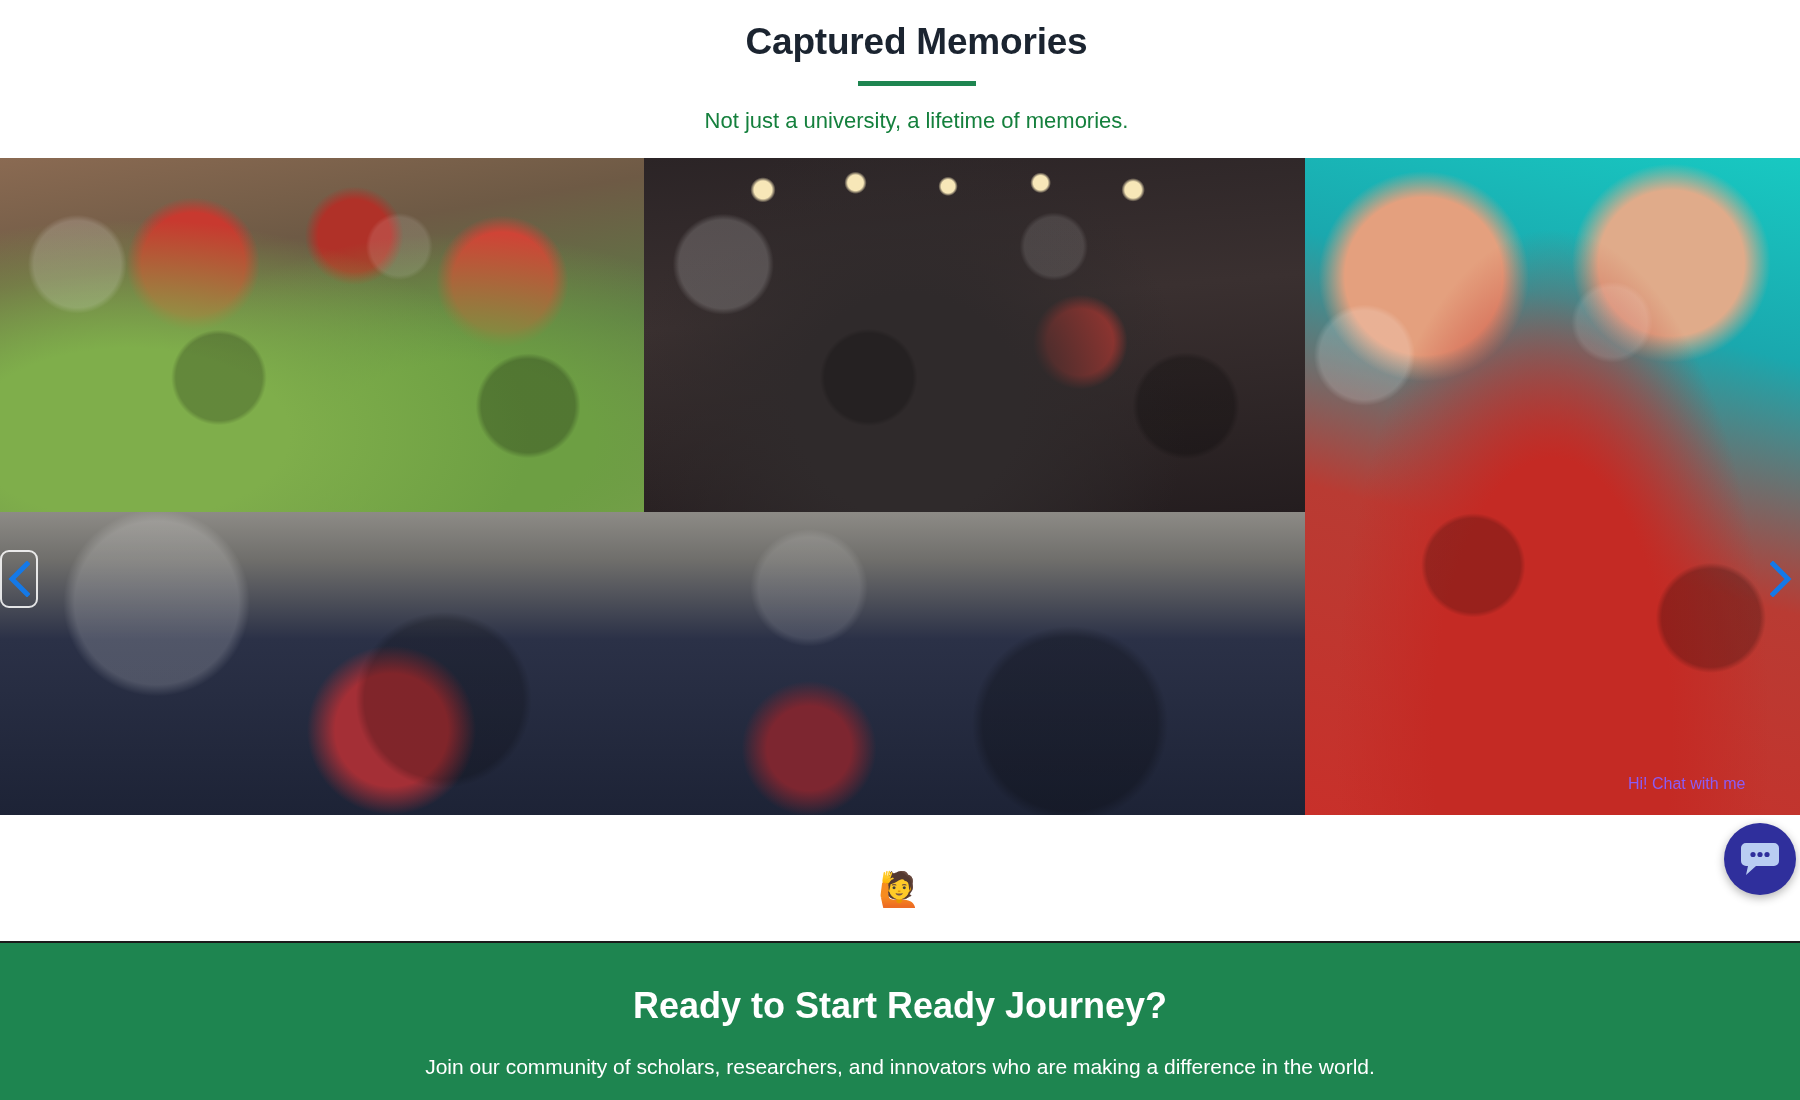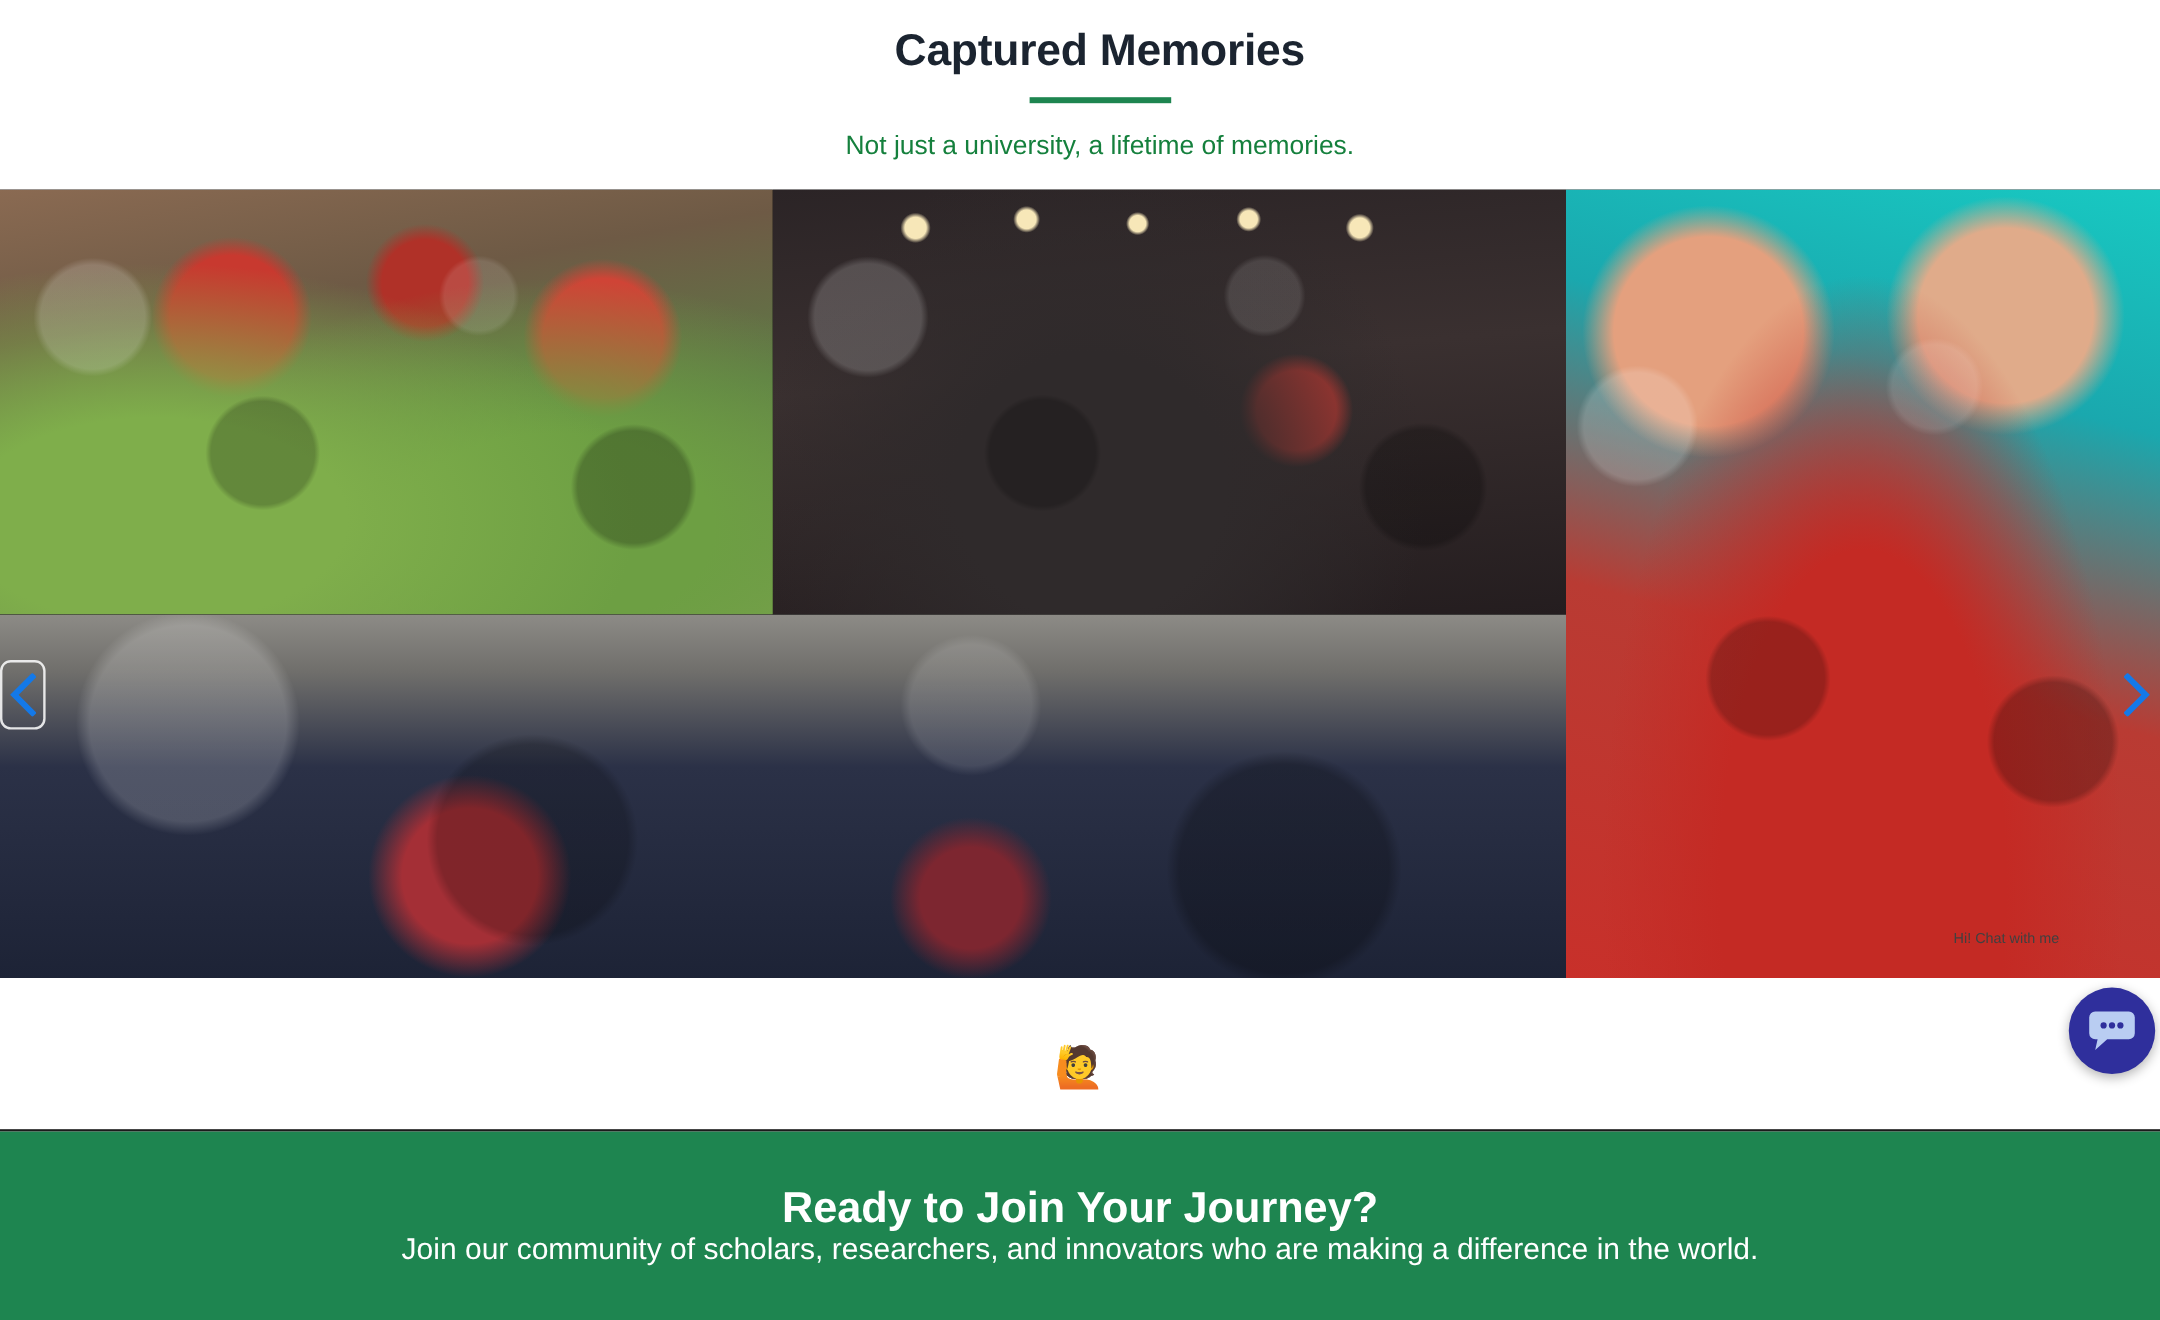--- a/index.html
+++ b/index.html
@@ -84,21 +84,21 @@
     display:flex; align-items:center; justify-content:center;
     background:transparent; cursor:pointer; z-index:6;
   }
   .nav-prev{ left:0; border:2px solid rgba(255,255,255,.85); border-radius:9px; }
   .nav-next{ right:0; }
   .chev{ display:block; }
 
   
   .chat-label{
     position:absolute; left:1628px; top:775px; z-index:7;
-    font-size:12px; color:#404040; white-space:nowrap;
+    font-size:16px; color:#8b5cf6; white-space:nowrap;
   }
   .chat-btn{
     position:absolute; left:1724px; top:823px; z-index:8;
     width:72px; height:72px; border-radius:50%;
     background:#2f2f9c; box-shadow:0 3px 10px rgba(0,0,0,.3);
     display:flex; align-items:center; justify-content:center; cursor:pointer;
   }
 
   
   .faq{
@@ -111,21 +111,21 @@
     display:flex; align-items:center; gap:16px; padding-top:22px;
   }
   .faq-emoji{ font-size:34px; }
 
   
   .cta{
     position:absolute; left:0; top:943px; width:1800px; height:157px;
     background:#1e8550; text-align:center; color:#fff;
   }
   .cta-title{ padding-top:42px; font-size:36px; font-weight:bold; }
-  .cta-sub{ font-size:25px; font-weight:400; }
+  .cta-sub{ margin-top:28px; font-size:21px; font-weight:400; }
 </style>
 </head>
 <body>
 
 <div class="page">
 
   <div class="gallery-header">
     <h1 class="gallery-title">Captured Memories</h1>
     <div class="title-rule"></div>
     <p class="gallery-subtitle">Not just a university, a lifetime of memories.</p>
@@ -171,17 +171,17 @@
     </svg>
   </div>
 
   <div class="faq">
     <div class="faq-title">
       <span class="faq-emoji">🙋</span>
     </div>
   </div>
 
   <div class="cta">
-    <h2 class="cta-title">Ready to Join Your Journey?</h2>
+    <h2 class="cta-title">Ready to Start Ready Journey?</h2>
     <p class="cta-sub">Join our community of scholars, researchers, and innovators who are making a difference in the world.</p>
   </div>
 
 </div>
 
 </body></html>

